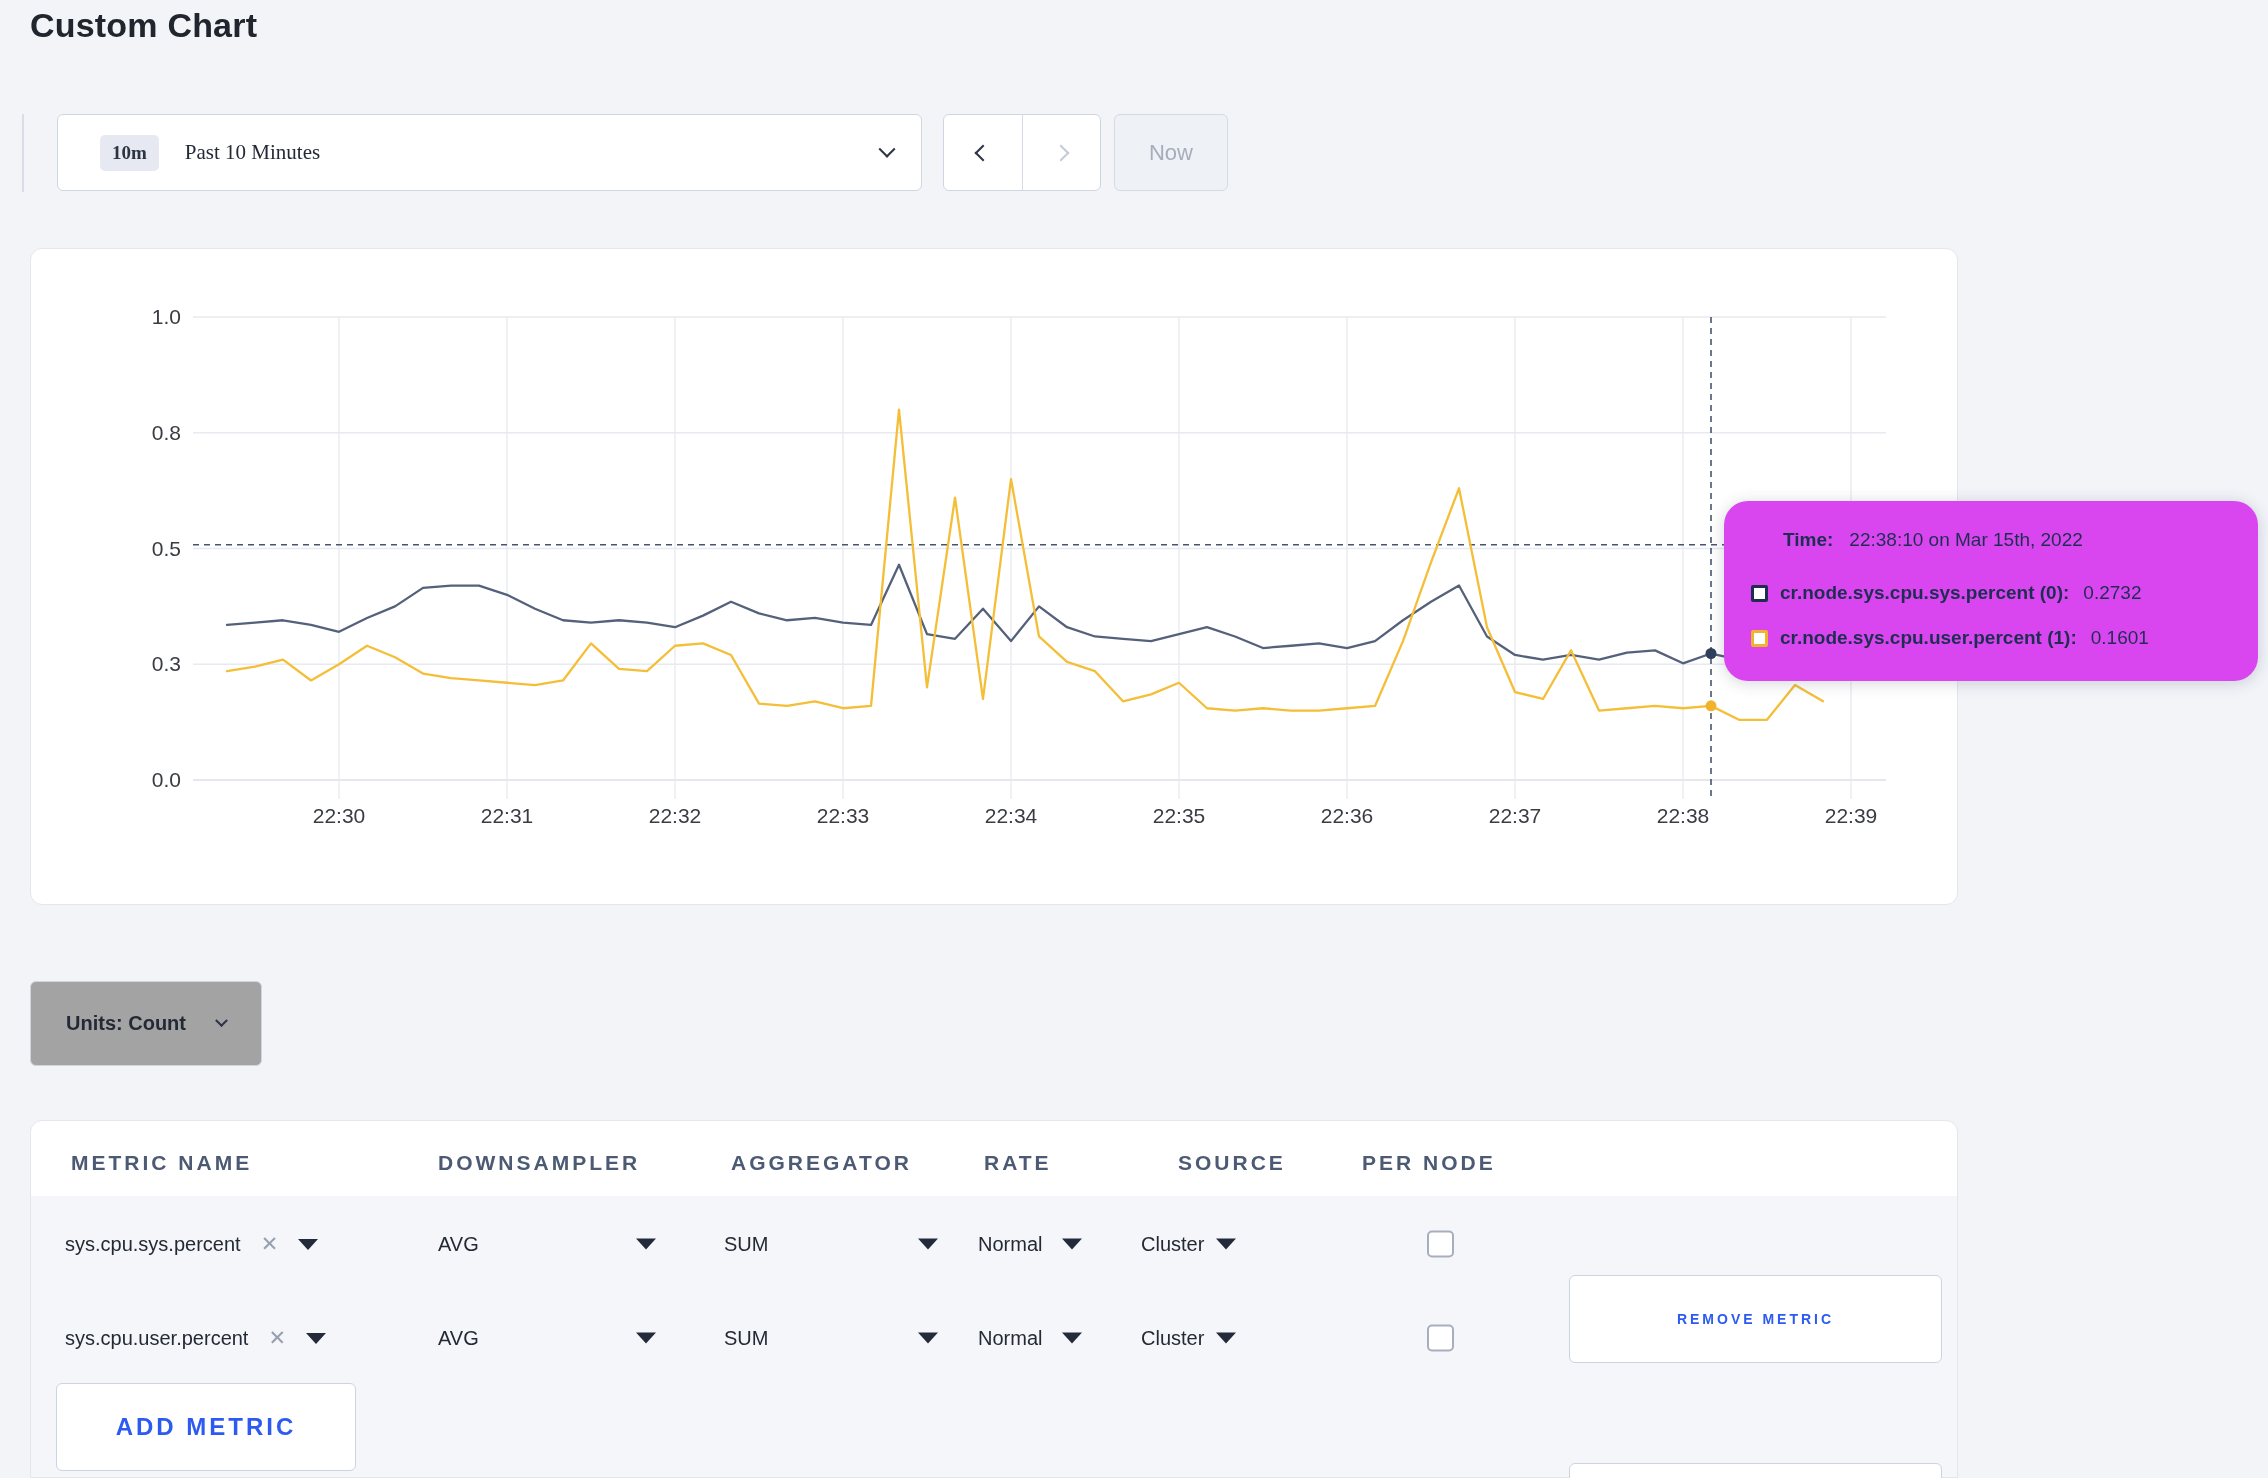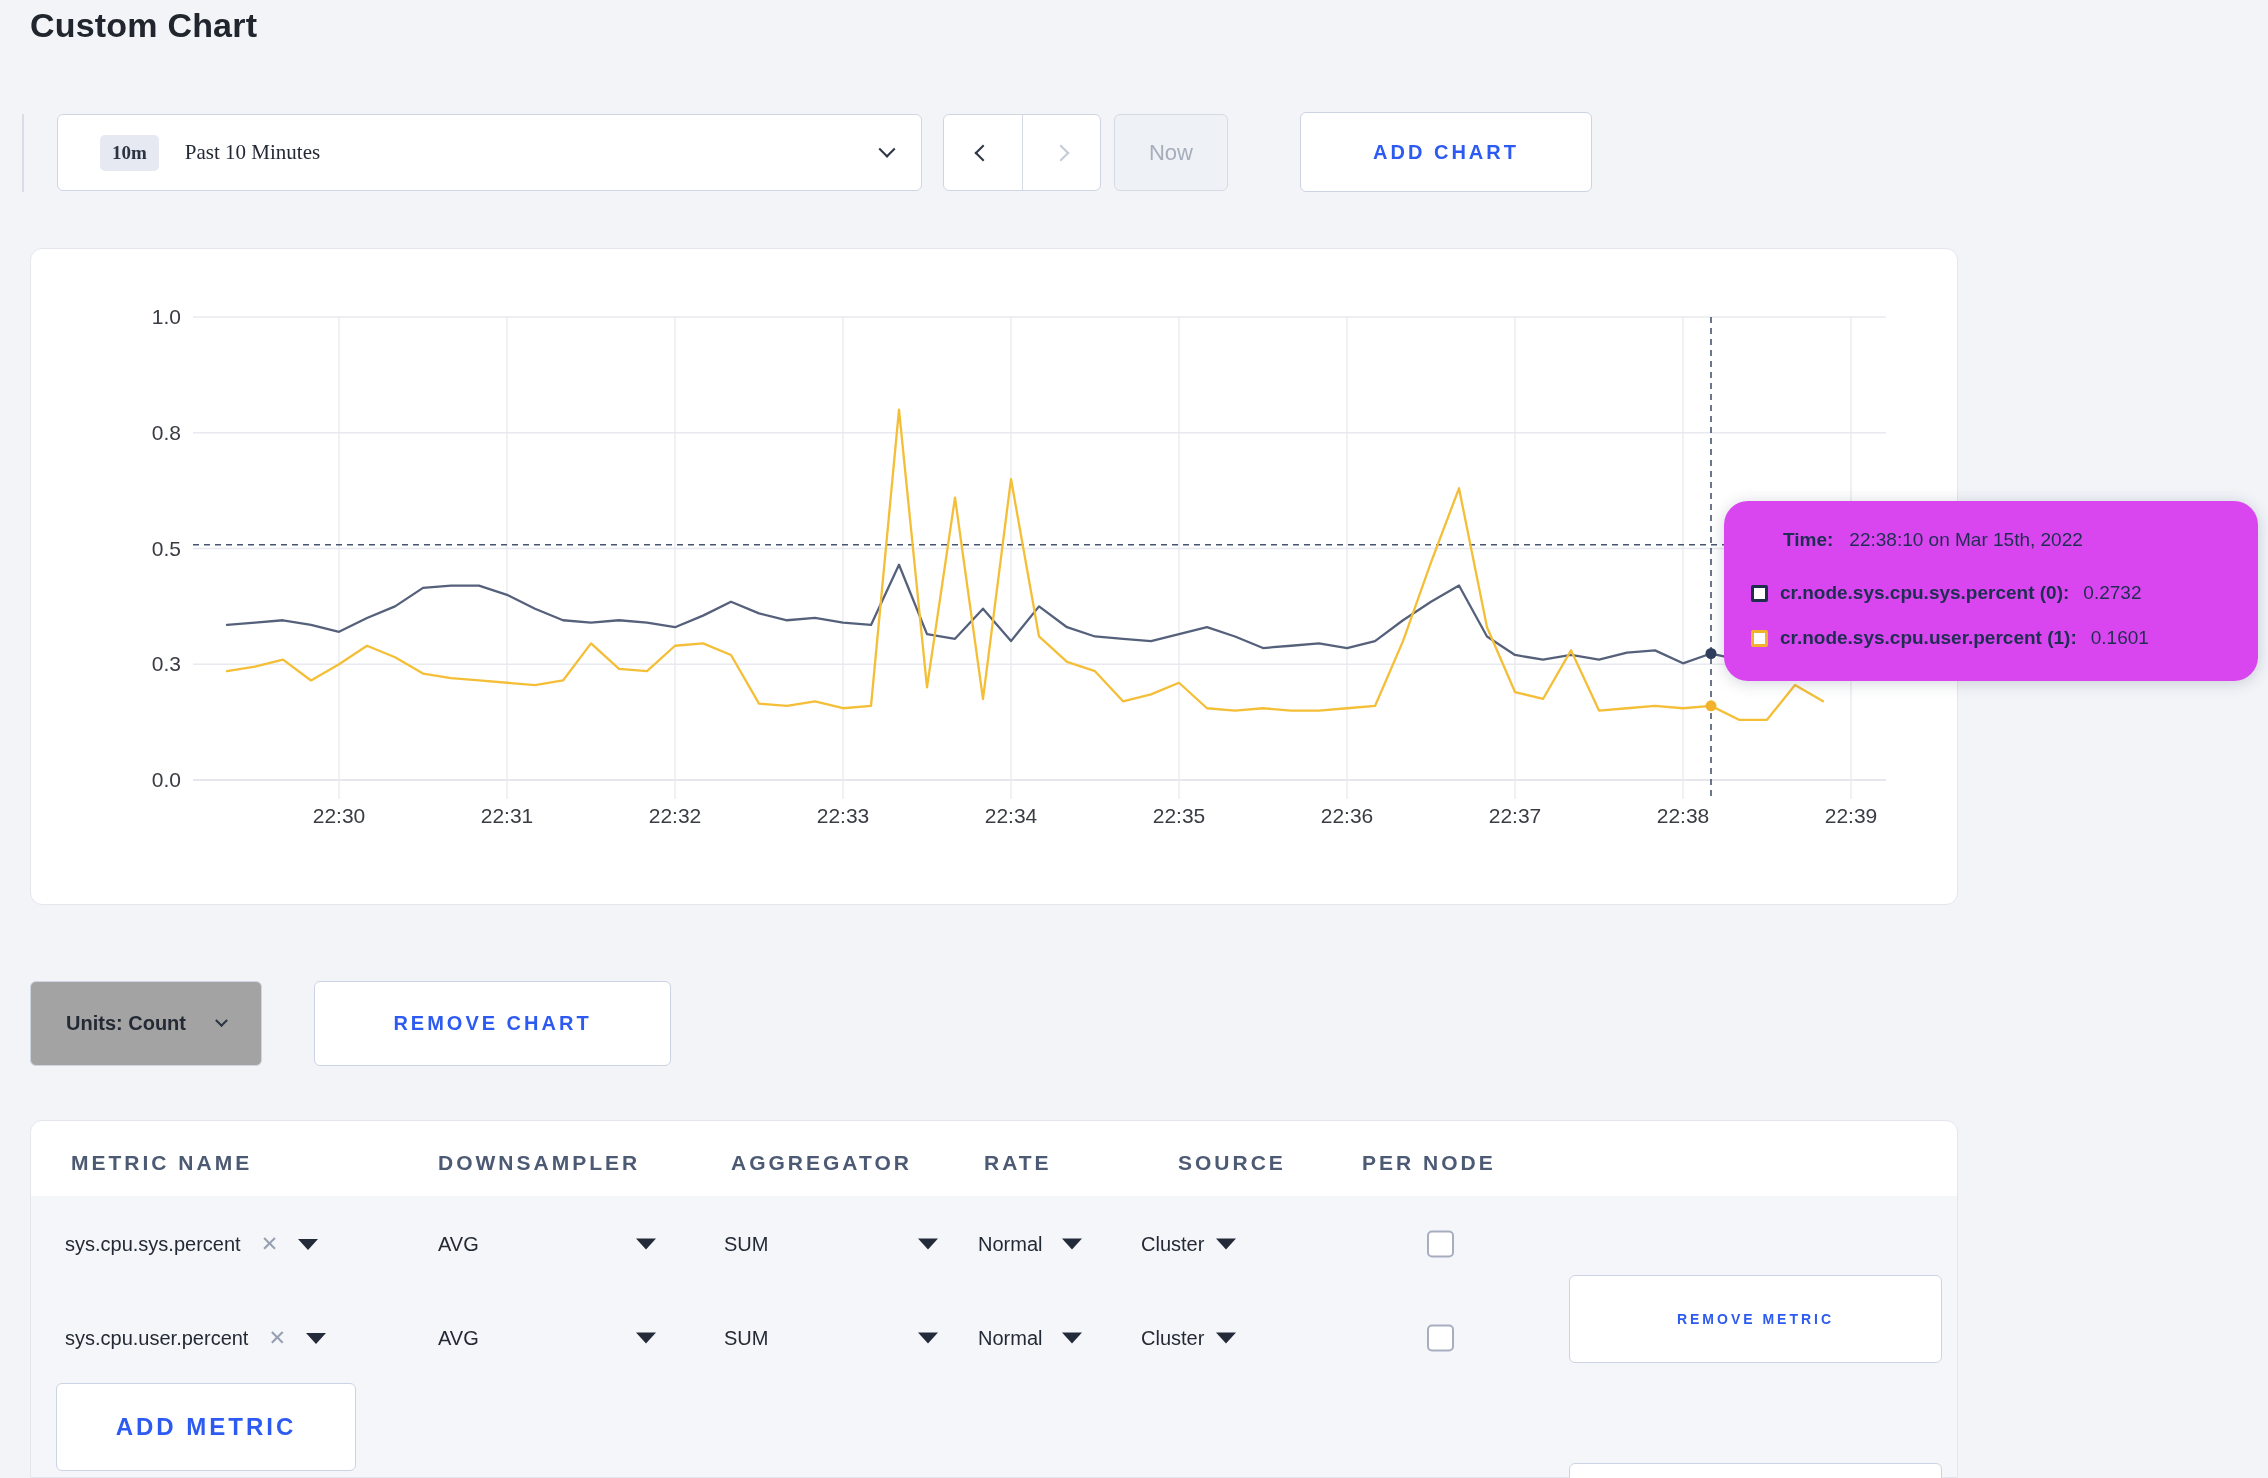--- a/index.html
+++ b/index.html
@@ -99,21 +99,20 @@
   <div class="arrow-group">
     <button class="arrow-btn">
         <span class="chevron chev-left"></span>
       </button>
     <button class="arrow-btn">
         <span class="chevron chev-right"></span>
       </button>
   </div>
 
   <button class="now-btn">Now</button>
-  <button class="btn-blue add-chart-btn">ADD CHART</button>
 
   <div class="chart-card">
     <svg id="chart-svg" width="1928" height="657" viewBox="0 0 1928 657">
         <line x1="162" y1="531" x2="1855" y2="531" stroke="#dcdfe6" stroke-width="1.3"></line>
         <text x="150" y="538" text-anchor="end" class="ytick">0.0</text>
         <line x1="162" y1="415.25" x2="1855" y2="415.25" stroke="#e8eaef" stroke-width="1.3"></line>
         <text x="150" y="422.25" text-anchor="end" class="ytick">0.3</text>
         <line x1="162" y1="299.5" x2="1855" y2="299.5" stroke="#e8eaef" stroke-width="1.3"></line>
         <text x="150" y="306.5" text-anchor="end" class="ytick">0.5</text>
         <line x1="162" y1="183.75" x2="1855" y2="183.75" stroke="#e8eaef" stroke-width="1.3"></line>
@@ -162,21 +161,20 @@
         <span class="tt-label">cr.node.sys.cpu.user.percent (1):</span>
         <span class="tt-value">0.1601</span>
       </div>
     </div>
   </div>
 
   <div class="units-btn">
     <span>Units: Count</span>
     <span class="chevron chev-down"></span>
   </div>
-  <button class="btn-blue remove-chart-btn">REMOVE CHART</button>
 
   <div class="metrics-card">
     <div class="rows-band"></div>
 
     <span class="th c0">METRIC NAME</span>
     <span class="th c1">DOWNSAMPLER</span>
     <span class="th c2">AGGREGATOR</span>
     <span class="th c3">RATE</span>
     <span class="th c4">SOURCE</span>
     <span class="th c5">PER NODE</span>

